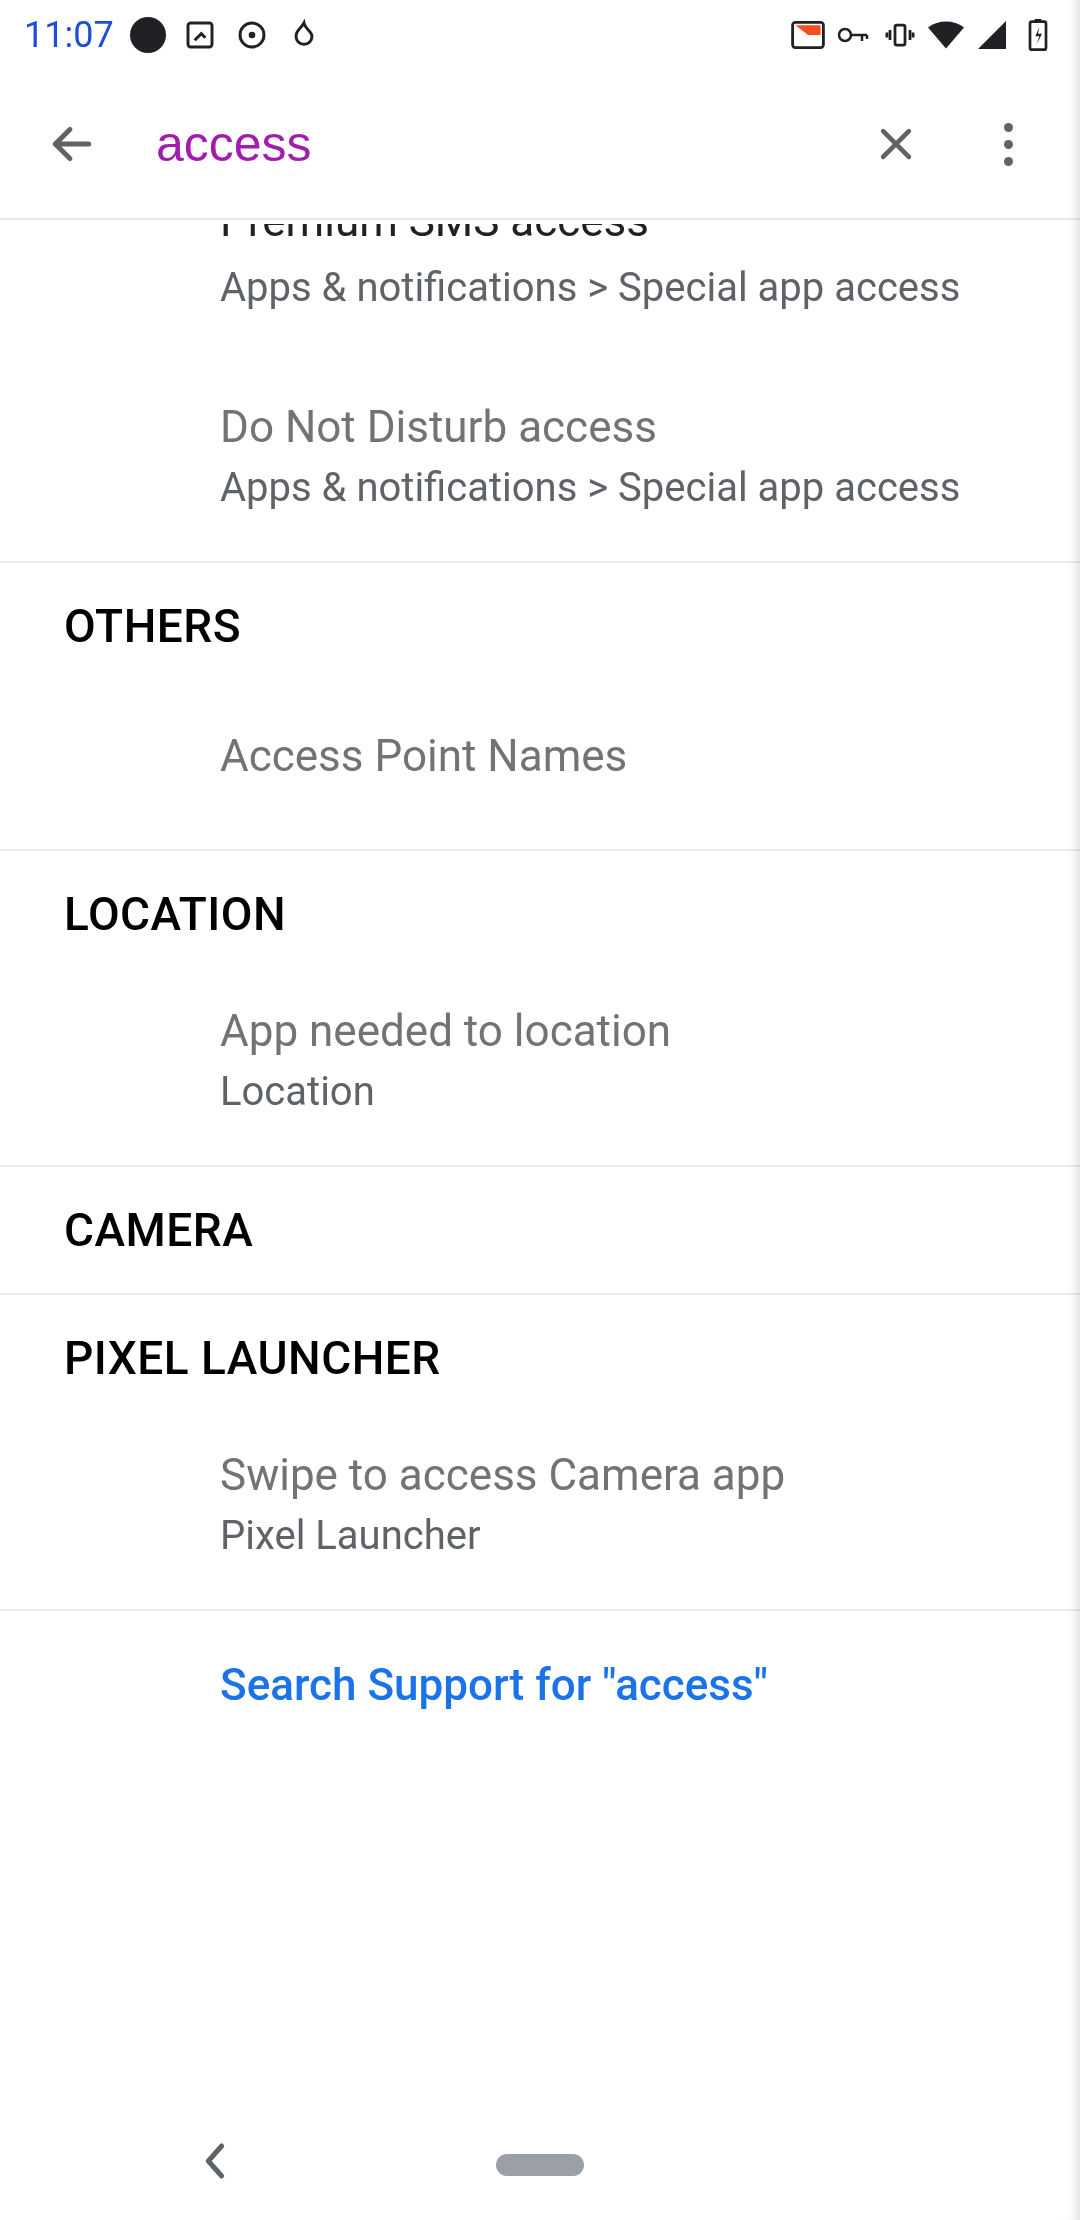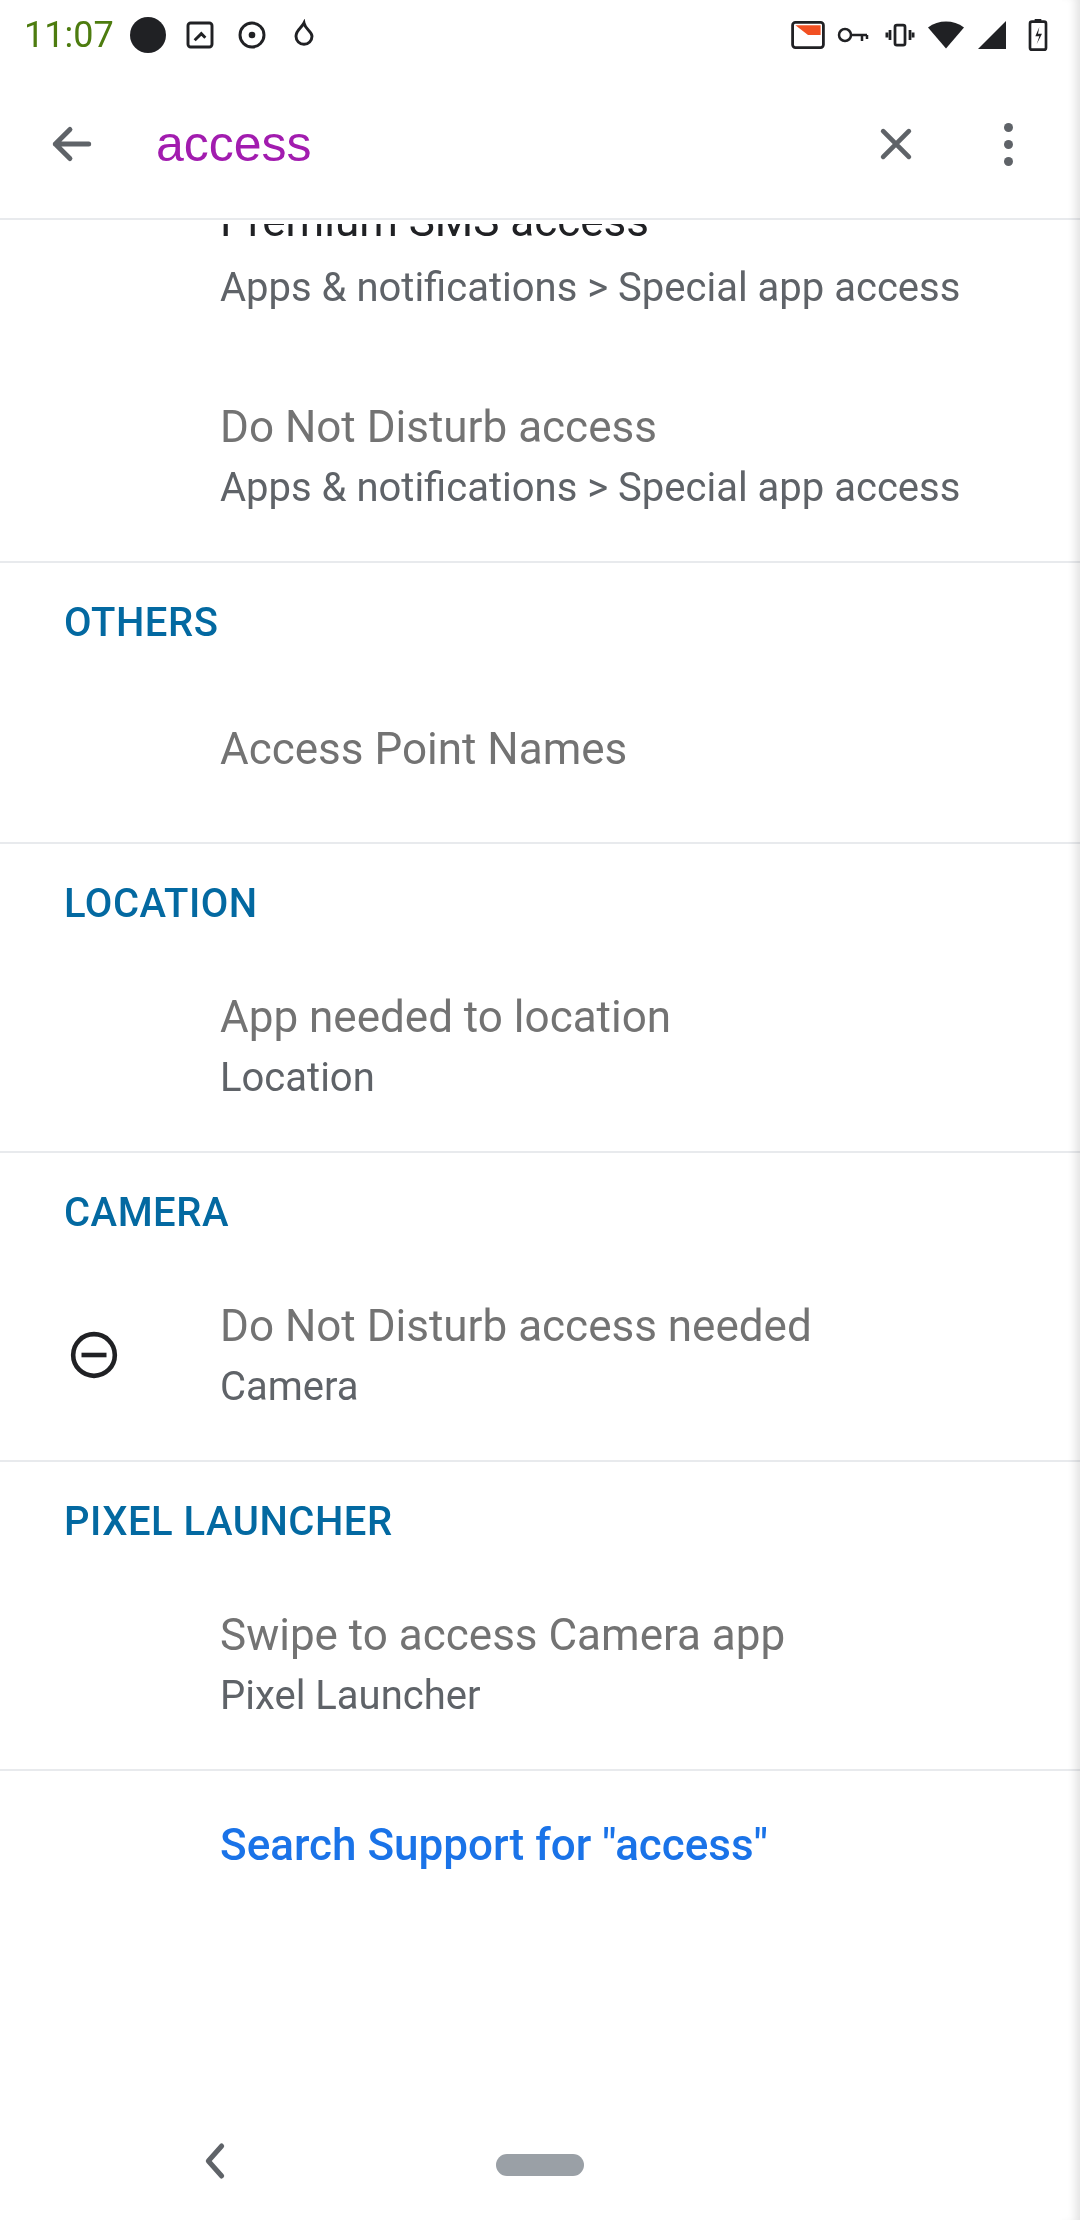--- a/index.html
+++ b/index.html
@@ -2,21 +2,21 @@
 <html><head>
   <meta charset="utf-8">
   <style>
     * { margin: 0; padding: 0; box-sizing: border-box; -webkit-font-smoothing: antialiased; }
     html, body { width: 1080px; height: 2220px; font-family: Roboto, -apple-system, Helvetica, Arial, sans-serif; background: #fff; overflow: hidden; }
 
     
     .status-bar { height: 70px; display: flex; align-items: center; padding: 0 24px; justify-content: space-between; }
     .status-left { display: flex; align-items: center; gap: 16px; }
     .status-right { display: flex; align-items: center; gap: 10px; }
-    .clock { font-size: 36px; font-weight: 400; color: #4d7c0f; }
+    .clock { font-size: 36px; font-weight: 400; color: #1d4ed8; }
     .circ-solid { width: 36px; height: 36px; border-radius: 50%; background: #202124; }
     .notif-icon { width: 36px; height: 36px; display: flex; align-items: center; justify-content: center; }
 
     
     .search-bar { height: 150px; display: flex; align-items: center; padding: 0 44px; gap: 56px; border-bottom: 2px solid #e8eaed; }
     .back-arrow { width: 56px; height: 56px; display:flex; align-items:center; justify-content:center; }
     .search-input { flex: 1; border: none; outline: none; font-size: 50px; font-weight: 400; color: #a21caf; background: transparent; }
     .search-input::placeholder { color: #80868b; }
     .clear-x { width: 56px; height: 56px; display:flex; align-items:center; justify-content:center; }
     .overflow { width: 56px; height: 56px; display:flex; flex-direction:column; gap:8px; align-items:center; justify-content:center; }
@@ -33,21 +33,21 @@
 
     .row { display: flex; align-items: center; padding: 48px 40px 48px 40px; min-height: 160px; }
     .row-icon { width: 180px; display:flex; align-items:center; justify-content:flex-start; }
     .row-icon-inner { width: 60px; height: 60px; display:flex; align-items:center; justify-content:center; margin-left: 24px; }
     .row-text { flex: 1; }
     .row-title { font-size: 44px; color: #737373; line-height: 56px; }
     .row-sub { font-size: 40px; color: #5f6368; margin-top: 8px; line-height: 50px; }
 
     .row.no-icon { padding-left: 220px; }
 
-    .section-hdr { font-size: 40px; font-weight: 500; color: #0369a1; letter-spacing: 0.5px; padding: 36px 40px 36px 64px; text-transform: uppercase; }
+    .section-hdr { font-size: 46px; font-weight: 500; color: #000000; letter-spacing: 0.5px; padding: 36px 40px 36px 64px; text-transform: uppercase; }
 
     .divider { height: 2px; background: #e8eaed; }
 
     .link-row { padding: 48px 40px 48px 220px; font-size: 44px; color: #1a73e8; font-weight: 500; }
 
     
     .nav-bar { position: absolute; bottom: 0; left: 0; right: 0; height: 110px; display:flex; align-items:center; justify-content:space-between; padding: 0 200px; }
     .nav-back { width: 48px; height: 48px; }
     .nav-pill { width: 88px; height: 22px; border-radius: 11px; background: #9aa0a6; }
 
@@ -168,34 +168,20 @@
   <div class="row no-icon" style="padding-top:26px;">
     <div class="row-text">
       <div class="row-title">App needed to location</div>
       <div class="row-sub">Location</div>
     </div>
   </div>
 
   <div class="divider"></div>
 
   <div class="section-hdr">Camera</div>
-  <div class="row" style="padding-top:26px;">
-    <div class="row-icon">
-      <div class="row-icon-inner">
-        <svg width="50" height="50" viewBox="0 0 24 24">
-            <circle cx="12" cy="12" r="10" fill="none" stroke="#202124" stroke-width="2.2"></circle>
-            <line x1="6" y1="12" x2="18" y2="12" stroke="#202124" stroke-width="2.2"></line>
-          </svg>
-      </div>
-    </div>
-    <div class="row-text">
-      <div class="row-title">Do Not Disturb access needed</div>
-      <div class="row-sub">Camera</div>
-    </div>
-  </div>
 
   <div class="divider"></div>
 
   <div class="section-hdr">Pixel Launcher</div>
   <div class="row no-icon" style="padding-top:26px;">
     <div class="row-text">
       <div class="row-title">Swipe to access Camera app</div>
       <div class="row-sub">Pixel Launcher</div>
     </div>
   </div>

